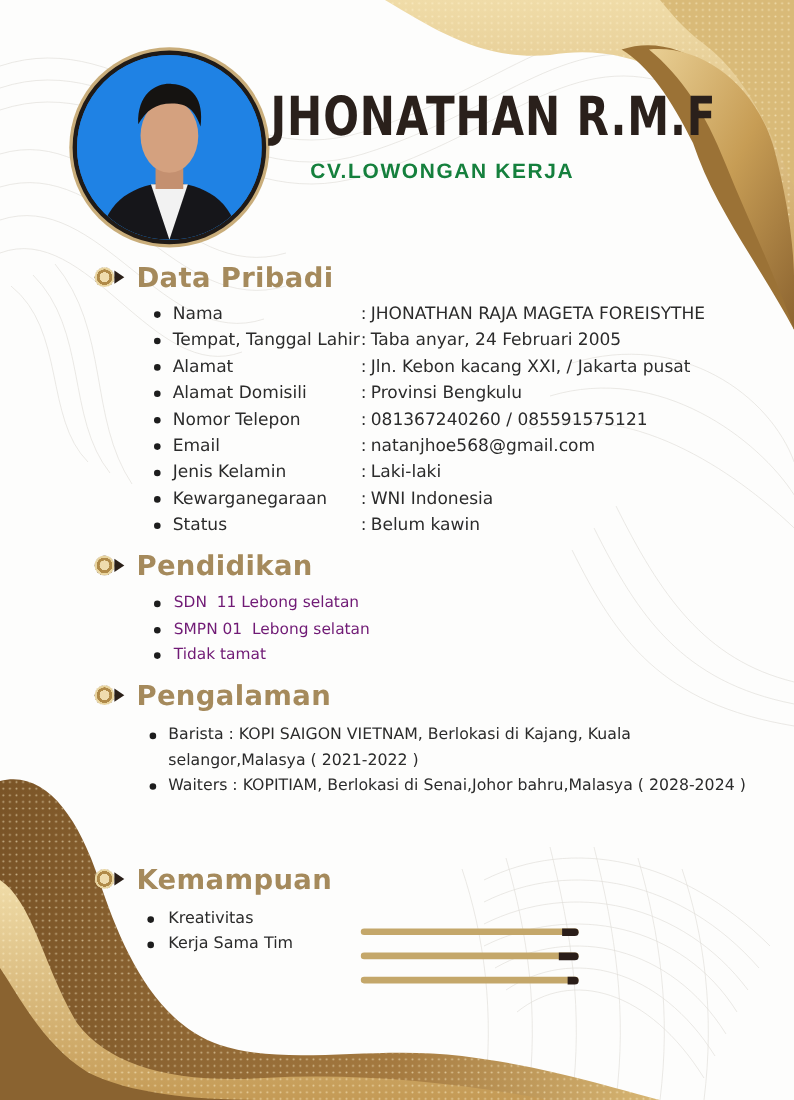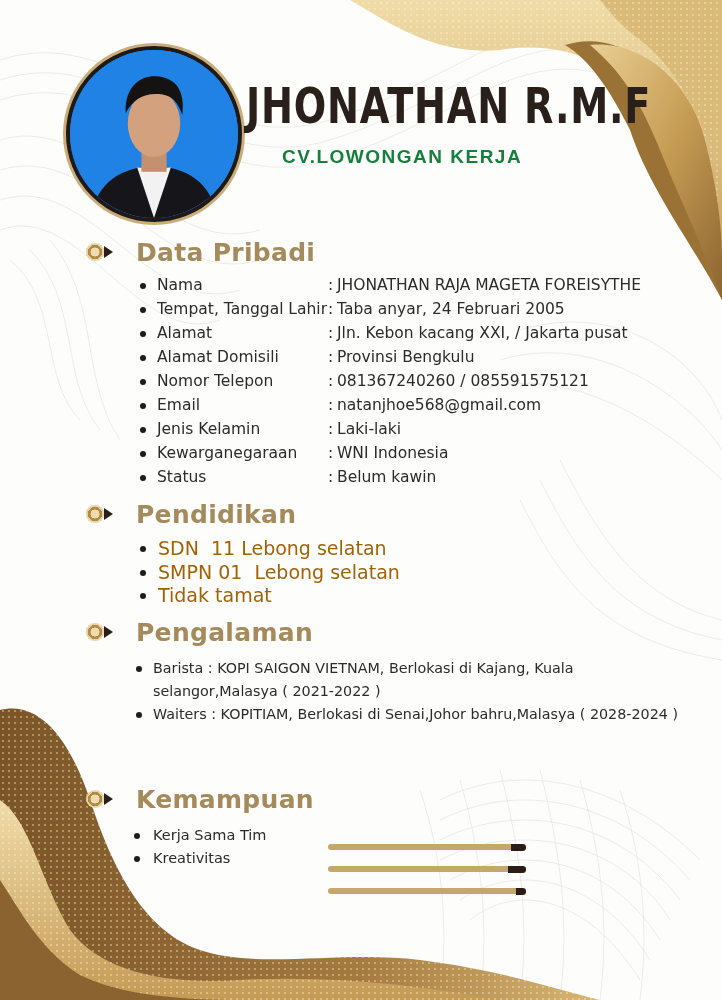--- a/index.html
+++ b/index.html
@@ -6,34 +6,34 @@
   body { width:722px; height:1000px; position:relative; overflow:hidden; background:#fdfdfc; font-family:"DejaVu Sans", sans-serif; color:#2a2522; }
   .bg-svg { position:absolute; left:0; top:0; width:722px; height:1000px; z-index:0; }
   .content { position:absolute; left:0; top:0; width:602px; height:1000px; z-index:2; }
 
   .photo { position:absolute; left:66px; top:46px; width:168px; height:168px; border-radius:50%; border:4px solid #1f1a17; box-shadow:0 0 0 3px #c9ad7a; overflow:hidden; background:#1e7fe0; }
   .photo svg { width:100%; height:100%; display:block; }
 
   .name { position:absolute; left:246px; top:78px; font-family:"DejaVu Sans", sans-serif; font-weight:bold; font-size:49px; letter-spacing:1px; color:#2a201b; transform:scaleX(0.78); transform-origin:left center; white-space:nowrap; }
   .subtitle { position:absolute; left:282px; top:146px; font-family:"Liberation Sans", sans-serif; font-weight:bold; font-size:19px; letter-spacing:1.5px; color:#15803d; white-space:nowrap; }
 
-  .section-title { position:absolute; left:84px; display:flex; align-items:center; gap:16px; }
+  .section-title { position:absolute; left:84px; display:flex; align-items:center; gap:4px; }
   .bullet-icon { width:36px; height:26px; position:relative; }
   .bullet-icon .ring { position:absolute; left:2px; top:3px; width:18px; height:18px; border-radius:50%; background:radial-gradient(circle at 50% 50%, #efdcae 0 35%, #b08a48 36% 55%, #e8d4a0 56% 70%, #8a6a37 71%); }
   .bullet-icon .tri { position:absolute; left:20px; top:6px; width:0; height:0; border-top:6px solid transparent; border-bottom:6px solid transparent; border-left:9px solid #2a1f18; }
   .section-title .label { font-family:"DejaVu Sans", sans-serif; font-size:25px; font-weight:bold; color:#a58a5c; letter-spacing:0.3px; }
 
   .rows { position:absolute; left:140px; font-family:"DejaVu Sans", sans-serif; font-size:15.5px; color:#2b2b2b; }
   .row { position:relative; height:24px; line-height:24px; white-space:nowrap; }
   .row .dot { position:absolute; left:0; top:10px; width:6px; height:6px; border-radius:50%; background:#1d1d1d; }
   .row .key { position:absolute; left:17px; }
   .row .sep { position:absolute; left:188px; }
   .row .val { position:absolute; left:197px; }
 
-  .list { position:absolute; left:140px; font-size:19px; color:#a16207; }
+  .list { position:absolute; left:140px; font-size:14px; color:#701a75; }
   .list .item { position:relative; padding-left:18px; line-height:23.5px; }
   .list .item .dot { position:absolute; left:0; top:9px; width:6px; height:6px; border-radius:50%; background:#1d1d1d; }
 
   .exp { position:absolute; left:136px; width:580px; font-size:14.3px; color:#2b2b2b; }
   .exp .item { position:relative; padding-left:17px; line-height:23px; }
   .exp .item .dot { position:absolute; left:0; top:9px; width:6px; height:6px; border-radius:50%; background:#1d1d1d; }
 
   .skills { position:absolute; left:134px; width:160px; font-size:14.5px; color:#2b2b2b; }
   .skills .item { position:relative; padding-left:19px; line-height:22.5px; }
   .skills .item .dot { position:absolute; left:0; top:9px; width:6px; height:6px; border-radius:50%; background:#1d1d1d; }
@@ -218,22 +218,22 @@
   </div>
 
   <div class="section-title" style="top:785px;">
     <span class="bullet-icon">
         <span class="ring"></span>
         <span class="tri"></span>
       </span>
     <span class="label">Kemampuan</span>
   </div>
   <div class="skills" style="top:824px;">
+    <div class="item"><span class="dot"></span><span>Kreativitas</span></div>
     <div class="item"><span class="dot"></span><span>Kerja Sama Tim</span></div>
-    <div class="item"><span class="dot"></span><span>Kreativitas</span></div>
   </div>
 
   <div class="bars">
     <div class="bar">
         <span class="cap" style="left:183px; width:15px;"></span>
       </div>
     <div class="bar">
         <span class="cap" style="left:180px; width:18px;"></span>
       </div>
     <div class="bar">

